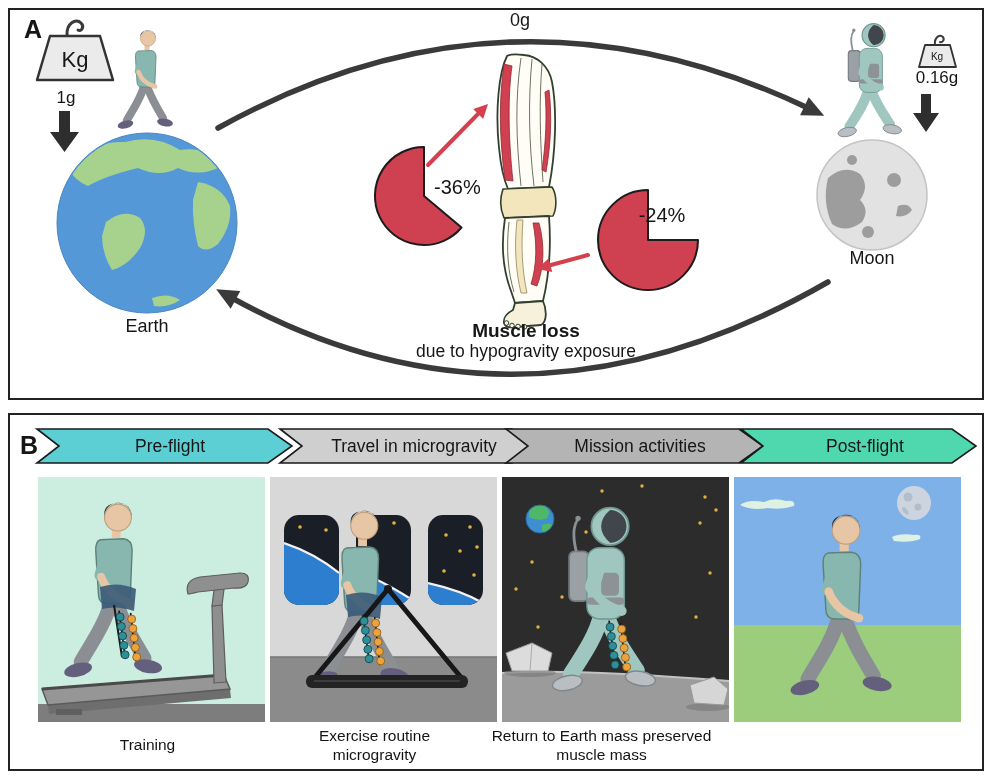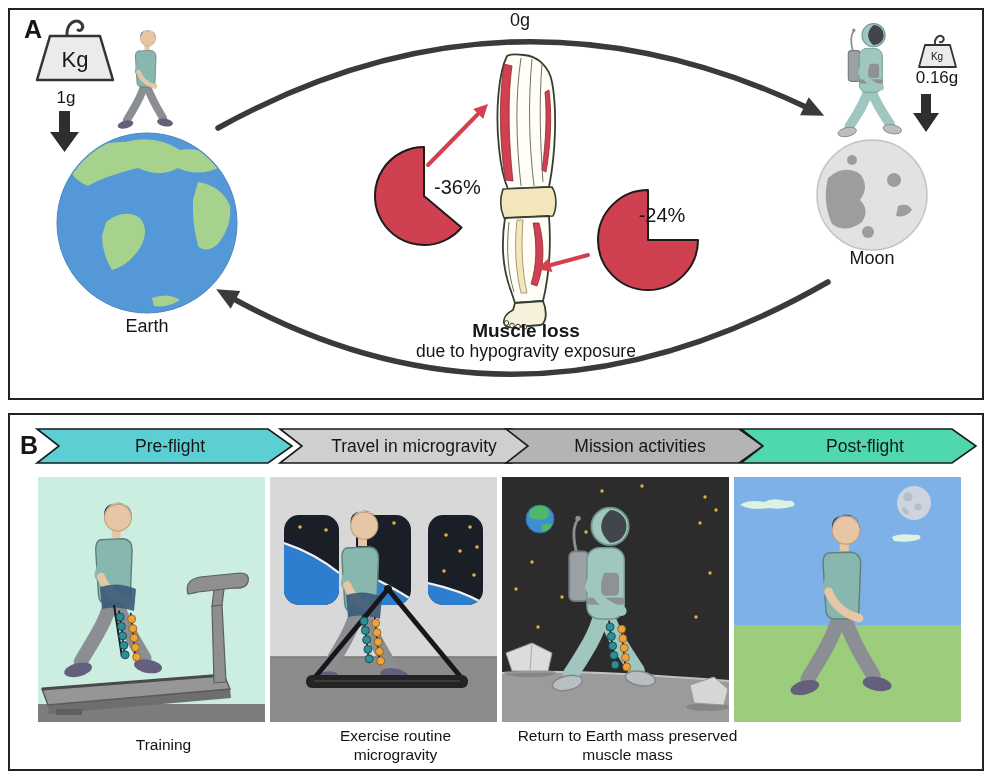--- a/index.html
+++ b/index.html
@@ -5,21 +5,21 @@
   html,body{margin:0;padding:0;background:#ffffff;font-family:"Liberation Sans",sans-serif;}
   #figure{position:relative;width:992px;height:781px;background:#fff;overflow:hidden;}
   .panel{position:absolute;left:8px;width:976px;background:#fff;border:2px solid #222;box-sizing:border-box;}
   #panelA{top:8px;height:392px;}
   #panelB{top:413px;height:358px;}
   .panel svg.canvas{position:absolute;left:0;top:0;}
   text{font-family:"Liberation Sans",sans-serif;fill:#161616;}
   #stageHeader{position:absolute;left:0;top:13px;}
   #scenes{position:absolute;left:0;top:62px;width:972px;height:245px;display:flex;padding-left:28px;gap:5px;box-sizing:border-box;}
   .scene{width:227px;height:245px;flex:0 0 auto;}
-  #captions{position:absolute;left:0;top:307px;width:788px;height:47px;display:flex;padding-left:40px;gap:5px;box-sizing:border-box;}
+  #captions{position:absolute;left:0;top:307px;width:788px;height:47px;display:flex;padding-left:24px;box-sizing:border-box;}
   .cap{width:227px;flex:0 0 auto;display:flex;align-items:center;justify-content:center;text-align:center;
        font-size:15.5px;line-height:1.22;color:#141414;}
   .cap .inner{display:block;}
   .cap .w160{max-width:170px;} .cap .w190{max-width:195px;} .cap .w230{max-width:232px;}
   .cap b{font-weight:normal;}
   .hiddefs{position:absolute;width:0;height:0;overflow:hidden;}
 </style>
 </head>
 <body>
 

